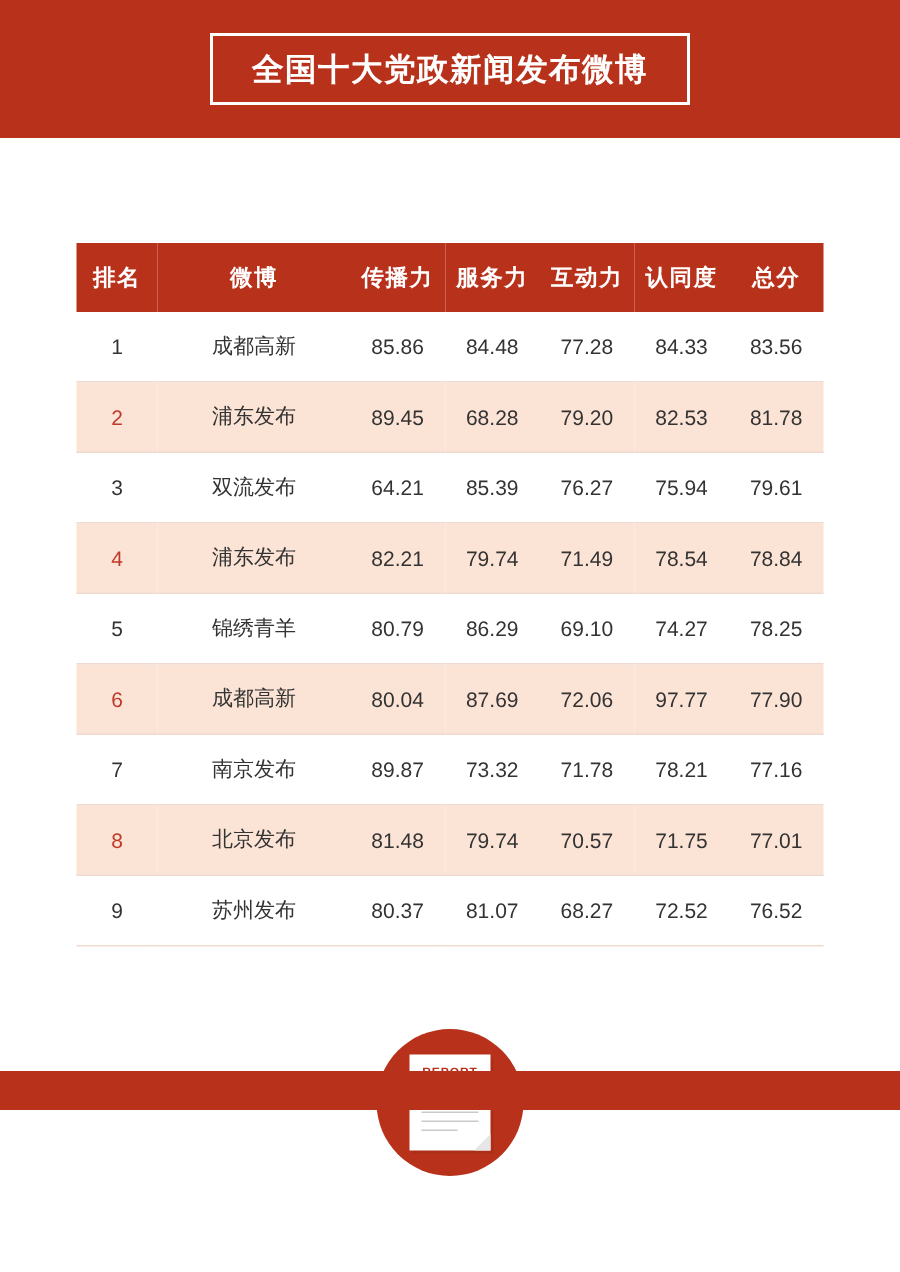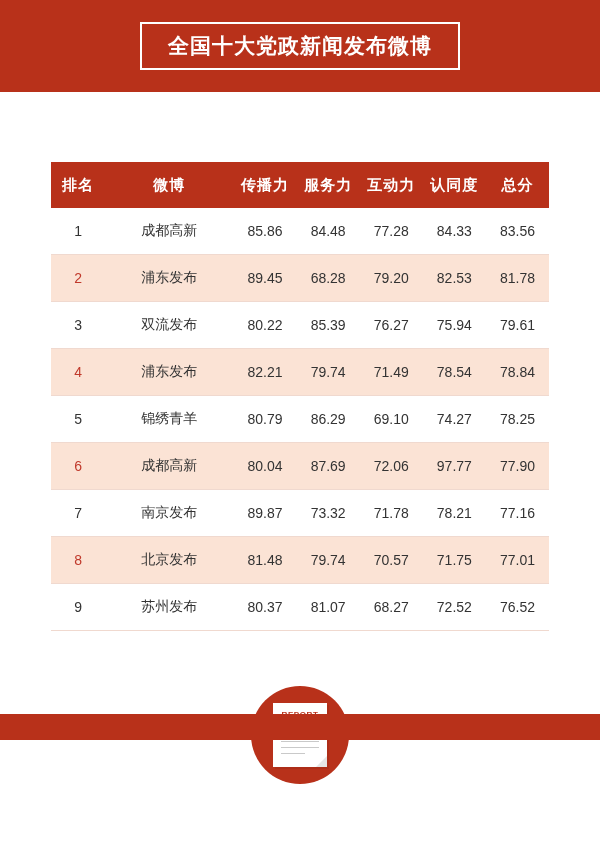--- a/index.html
+++ b/index.html
@@ -213,21 +213,21 @@
           <td class="cell-name">浦东发布</td>
           <td>89.45</td>
           <td>68.28</td>
           <td>79.20</td>
           <td>82.53</td>
           <td>81.78</td>
         </tr>
         <tr>
           <td class="cell-rank">3</td>
           <td class="cell-name">双流发布</td>
-          <td>80.22</td>
+          <td>64.21</td>
           <td>85.39</td>
           <td>76.27</td>
           <td>75.94</td>
           <td>79.61</td>
         </tr>
         <tr class="alt">
           <td class="cell-rank">4</td>
           <td class="cell-name">浦东发布</td>
           <td>82.21</td>
           <td>79.74</td>

